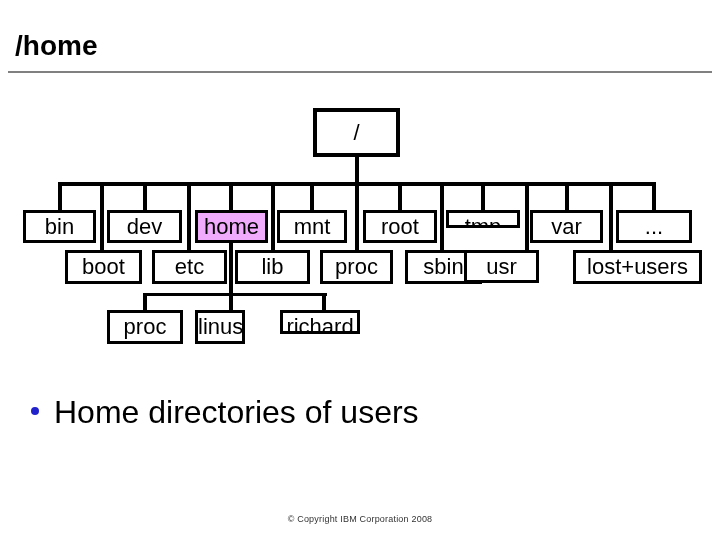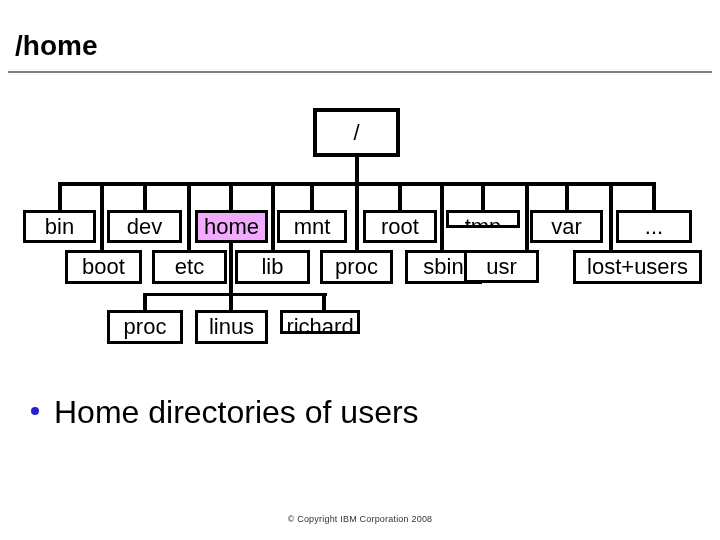--- a/index.html
+++ b/index.html
@@ -94,21 +94,21 @@
 
   <div class="node" style="left:65px;top:250px;width:77px;height:34px;line-height:28px">boot</div>
   <div class="node" style="left:152px;top:250px;width:75px;height:34px;line-height:28px">etc</div>
   <div class="node" style="left:235px;top:250px;width:75px;height:34px;line-height:28px">lib</div>
   <div class="node" style="left:320px;top:250px;width:73px;height:34px;line-height:28px">proc</div>
   <div class="node" style="left:405px;top:250px;width:77px;height:34px;line-height:28px">sbin</div>
   <div class="node" style="left:464px;top:250px;width:75px;height:33px;line-height:28px">usr</div>
   <div class="node" style="left:573px;top:250px;width:129px;height:34px;line-height:28px">lost+users</div>
 
   <div class="node" style="left:107px;top:310px;width:76px;height:34px;line-height:28px">proc</div>
-  <div class="node" style="left:195px;top:310px;width:73px;height:34px;line-height:28px">linus</div>
+  <div class="node" style="left:195px;top:310px;width:50px;height:34px;line-height:28px">linus</div>
   <div class="node" style="left:280px;top:310px;width:80px;height:24px;line-height:28px">richard</div>
 
   <div class="bullet-dot" style="background-color: rgb(34, 34, 204);"></div>
   <div class="bullet-text">Home directories of users</div>
 
   <div class="footer">© Copyright IBM Corporation 2008</div>
 
 </div>
 
 </body></html>

